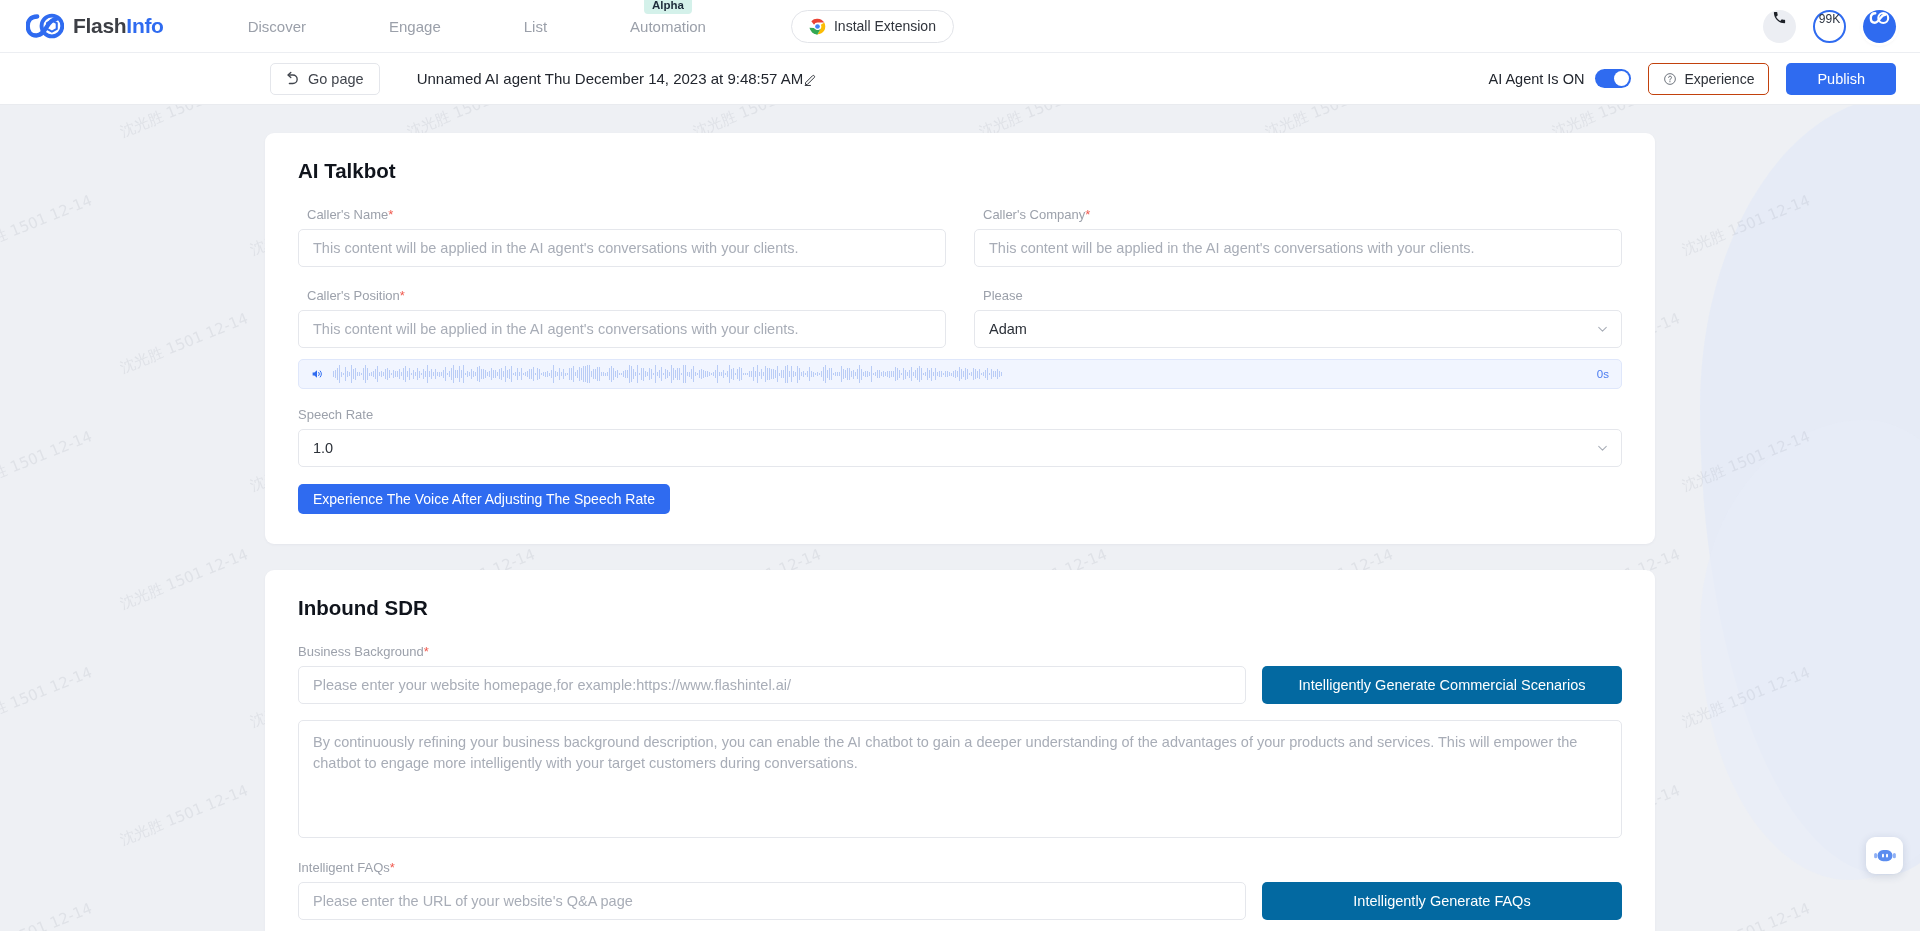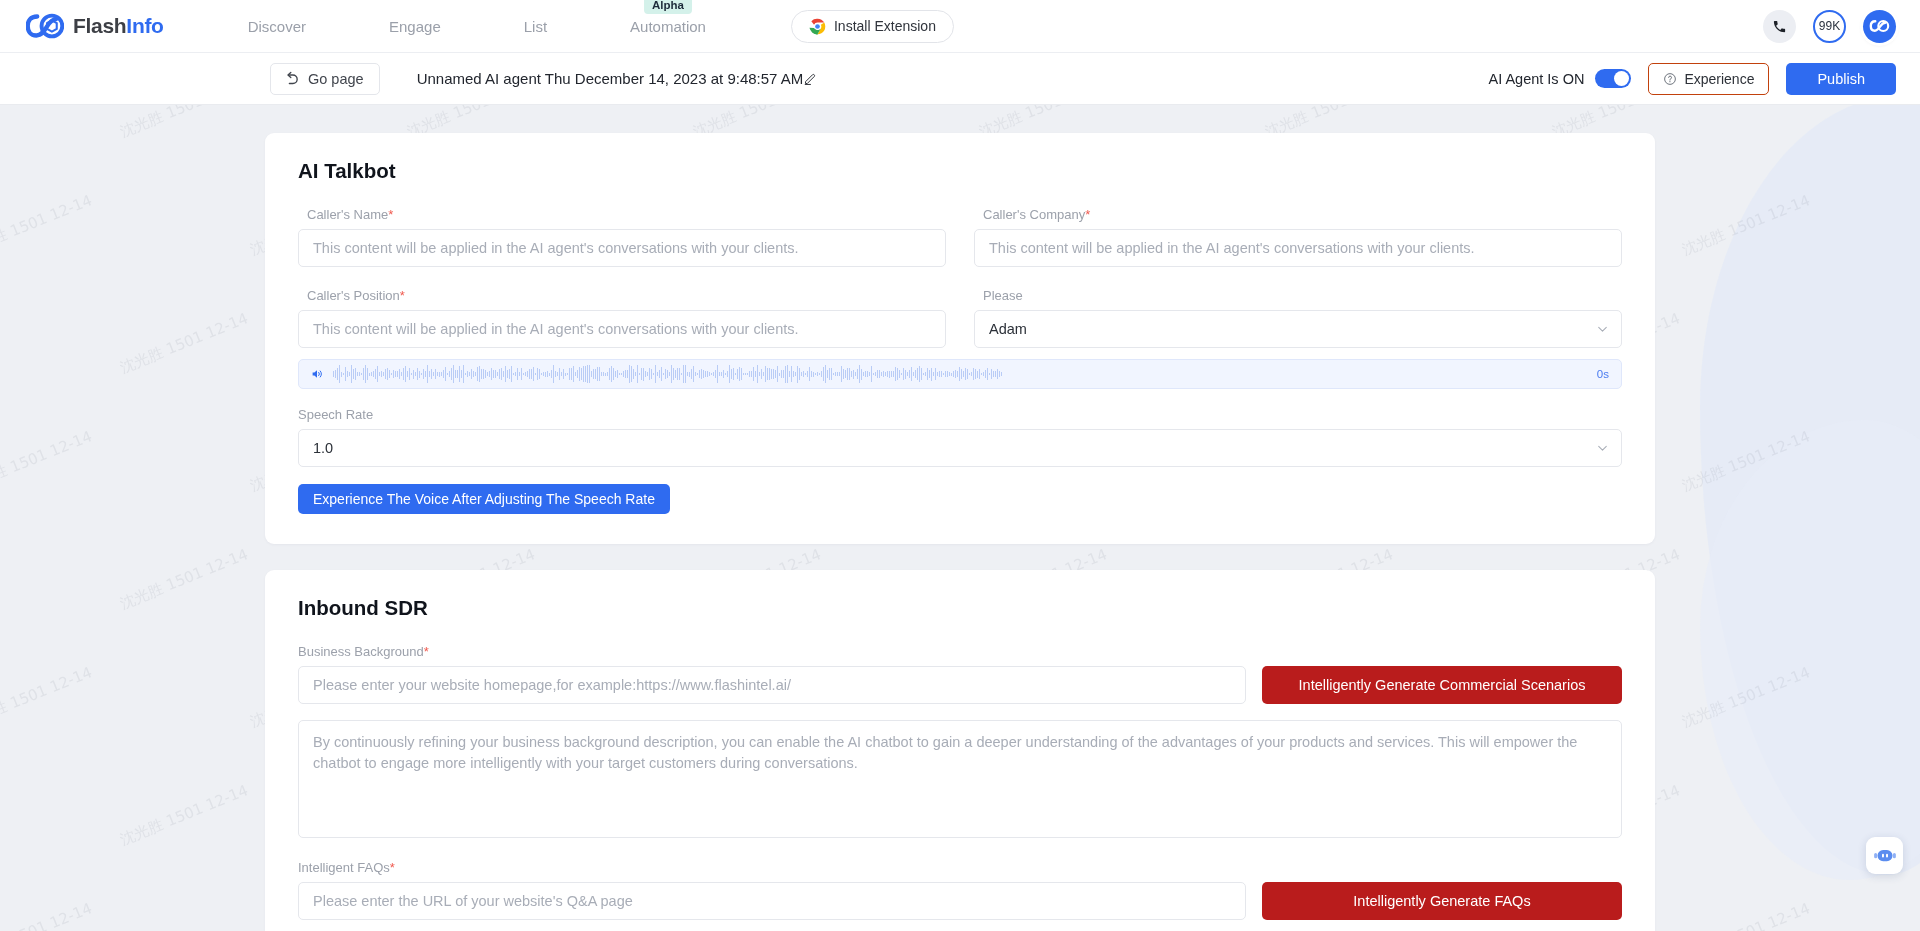--- a/index.html
+++ b/index.html
@@ -80,42 +80,42 @@
   .install-btn {
     display: flex; align-items: center; gap: 8px;
     border: 1px solid #e2e4e9; border-radius: 20px;
     height: 33px; padding: 0 17px;
     margin-left: 12px; cursor: pointer;
     font-size: 14px; color: #30343c; white-space: nowrap;
   }
   .chrome-ico { width: 17px; height: 17px; flex: none; }
 
   .nav-right { margin-left: auto; display: flex; align-items: center; gap: 17px; }
-  .circ { width: 33px; height: 33px; border-radius: 50%; display: flex; align-items: center; justify-content: center; cursor: pointer; }
+  .circ { width: 33px; height: 33px; border-radius: 50%; display: flex; justify-content: center; cursor: pointer; }
   .circ-phone { background: #eceef3; }
   .circ-count { border: 2px solid #2f6bf0; color: #2b3340; font-size: 12px; font-weight: 500; background: #fff; }
   .circ-avatar { background: #2f6bf0; box-shadow: 0 0 0 3px #fff, 0 1px 4px rgba(0,0,0,.18); }
 
   
   .subbar {
     position: relative; z-index: 18;
     height: 52px; background: #fff;
     display: flex; align-items: center;
     padding: 0 24px 0 270px;
     border-bottom: 1px solid #e9ebef;
   }
   .goback {
     display: flex; align-items: center; gap: 8px;
     border: 1px solid #e4e6eb; border-radius: 5px;
     height: 32px; padding: 0 15px 0 12px;
     font-size: 14.5px; color: #41454d; cursor: pointer; background: #fff;
   }
   .agent-title {
     margin-left: 37px;
-    display: flex; align-items: center; 
+    display: flex; align-items: flex-end; 
     font-size: 15px; color: #22262e;
   }
   .pencil { cursor: pointer; }
   .sub-right { margin-left: auto; display: flex; align-items: center; gap: 17px; }
   .toggle-wrap { display: flex; align-items: center; gap: 11px; font-size: 14.5px; color: #22262e; }
   .toggle {
     width: 36px; height: 19px; border-radius: 10px; background: #2f6bf0;
     position: relative; cursor: pointer; flex: none;
   }
   .toggle .knob {
@@ -189,21 +189,21 @@
   .primary-btn {
     background: #2f6bf0; color: #fff; border: none; border-radius: 5px;
     height: 30px; padding: 0 15px; font-size: 14px; cursor: pointer;
     font-family: inherit; margin: 17px 0 0 9px;
   }
 
   
   .inline-row { display: flex; align-items: flex-end; gap: 16px; }
   .inline-row .grow { flex: 1; min-width: 0; }
   .gen-btn {
-    background: #b91c1c; color: #fff; border: none; border-radius: 5px;
+    background: #0369a1; color: #fff; border: none; border-radius: 5px;
     height: 38px; width: 360px; flex: none;
     font-size: 14.5px; cursor: pointer; font-family: inherit;
   }
   .ta {
     width: 100%; height: 118px; resize: none;
     border: 1px solid #e5e7ec; border-radius: 5px;
     padding: 11px 14px; font-size: 14.5px; color: #2b3038;
     font-family: inherit; line-height: 21px; background: #fff;
   }
   .ta::placeholder { color: #a8adb7; }

